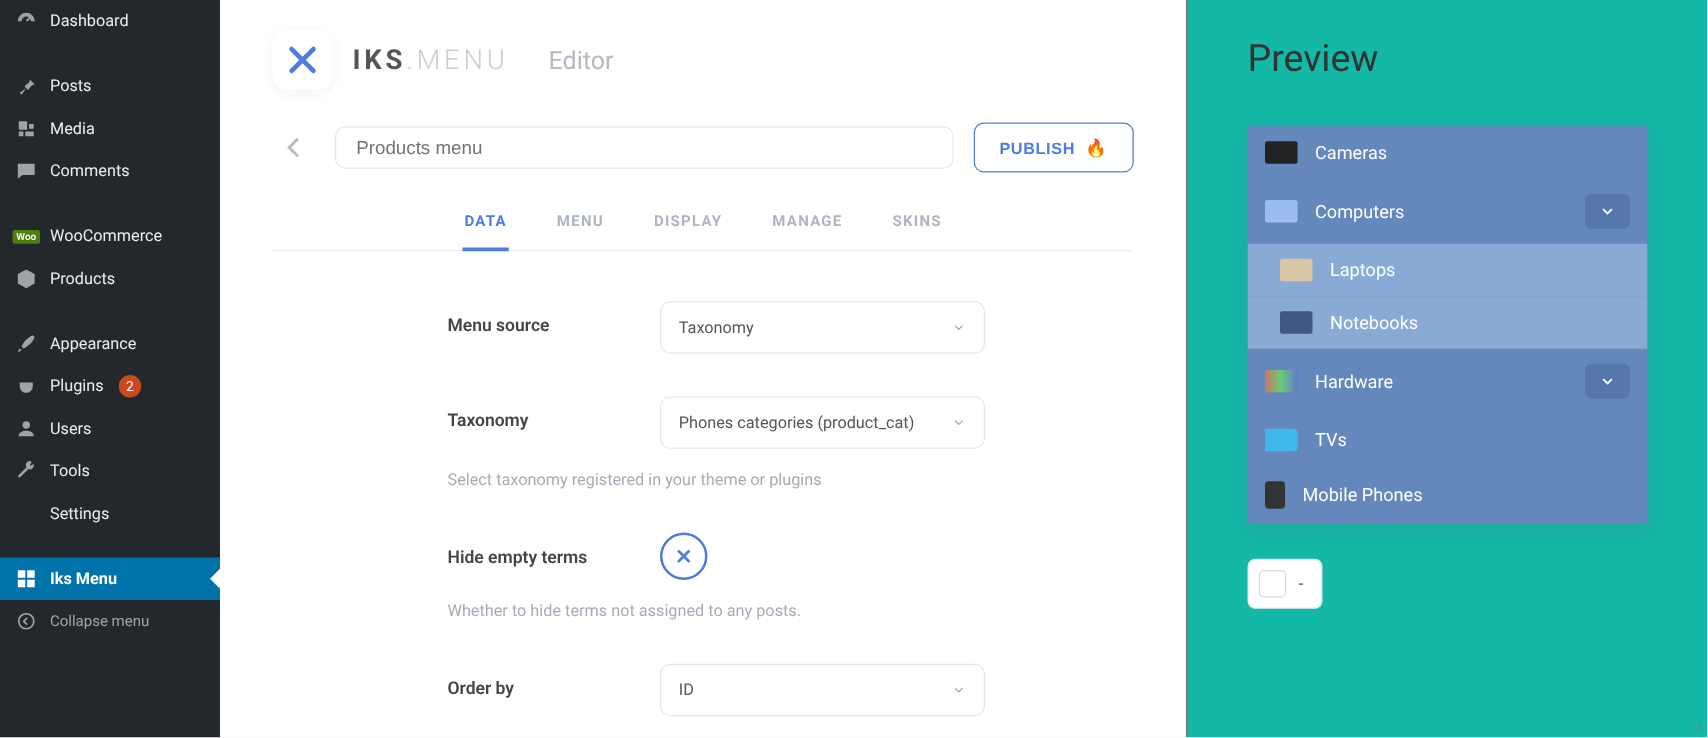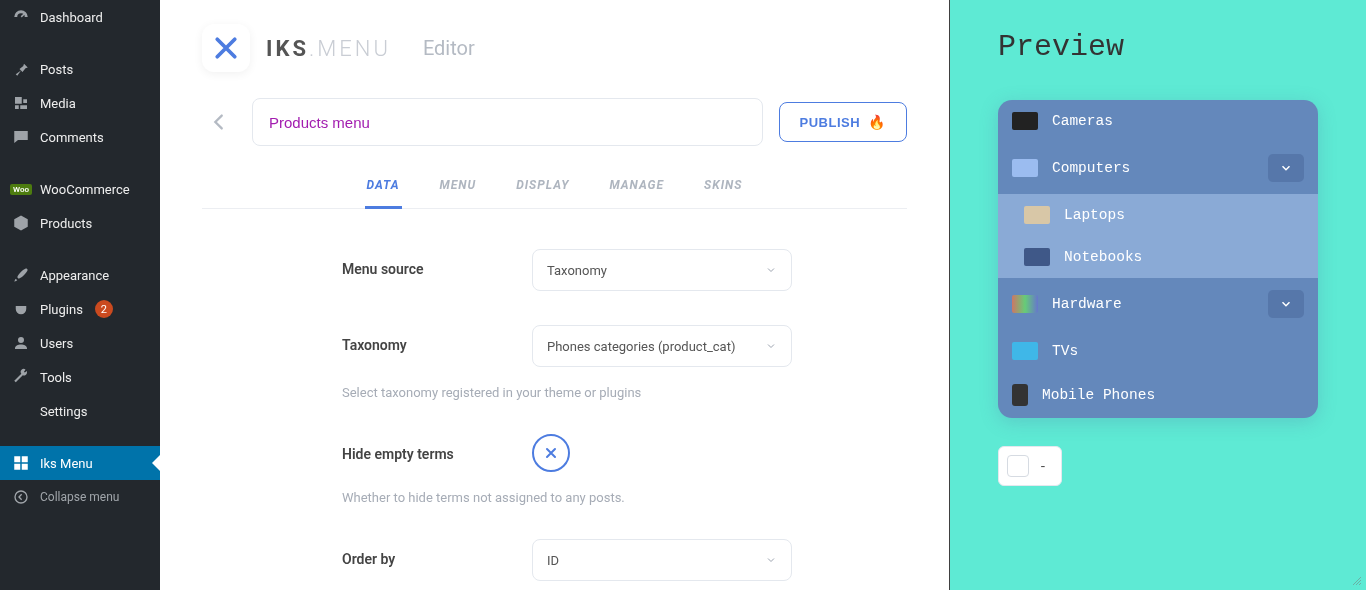--- a/index.html
+++ b/index.html
@@ -9,39 +9,40 @@
     color: #444;
     background: #f0f0f1;
     width: 1366px;
     height: 590px;
     overflow: hidden;
     display: flex;
   }
 
   
   .wp-sidebar {
-    width: 160px;
+    width: 176px;
     background: #23282d;
     color: #eee;
     height: 590px;
     flex-shrink: 0;
   }
   .wp-sidebar .item {
     display: flex;
     align-items: center;
     gap: 10px;
     padding: 8px 10px 8px 12px;
     color: #eee;
     cursor: pointer;
     font-size: 13px;
     position: relative;
   }
   .wp-sidebar .item.active {
     background: #0073aa;
     color: #fff;
+    font-weight: bold;
   }
   .wp-sidebar .item.active::after {
     content: '';
     position: absolute;
     right: 0;
     top: 50%;
     transform: translateY(-50%);
     border-top: 8px solid transparent;
     border-bottom: 8px solid transparent;
     border-right: 8px solid #fff;
@@ -118,26 +119,26 @@
     margin-bottom: 10px;
   }
   .back-btn {
     width: 34px; height: 34px;
     display: flex; align-items: center; justify-content: center;
     fill: #b4bac3;
     cursor: pointer;
   }
   .menu-title-input {
     flex: 1;
-    height: 48px;
+    height: 34px;
     border: 1px solid #e4e8ee;
     border-radius: 8px;
     padding: 0 16px;
     font-size: 15px;
-    color: #a21caf;
+    color: #737373;
     outline: none;
   }
   .publish-btn {
     height: 40px;
     border: 1.5px solid #4d7ce0;
     background: #fff;
     color: #4d7ce0;
     font-weight: 700;
     font-size: 13px;
     letter-spacing: .5px;
@@ -149,41 +150,39 @@
     cursor: pointer;
   }
   .publish-btn span.glyph { color:#e07a00; font-size:14px; }
 
   .tabs {
     display: flex;
     justify-content: center;
     gap: 36px;
     margin-top: 22px;
     border-bottom: 1px solid #eceef2;
-    font-style: italic;
   }
   .tab {
     font-size: 12px;
     font-weight: 700;
     letter-spacing: 1px;
     color: #aeb5bf;
     padding: 10px 2px 14px;
     cursor: pointer;
     border-bottom: 3px solid transparent;
     margin-bottom: -1px;
   }
   .tab.active { color: #4d7ce0; border-bottom-color: #4d7ce0; }
 
   .form-area {
     padding: 40px 0 0 140px;
   }
   .form-row {
     display: flex;
     align-items: flex-start;
-    gap: 20px;
     margin-bottom: 8px;
   }
   .form-label {
     width: 170px;
     font-size: 14px;
     font-weight: 600;
     color: #444;
     padding-top: 12px;
   }
   .select {
@@ -213,34 +212,33 @@
     border: 2px solid #4d7ce0;
     border-radius: 50%;
     display: flex; align-items: center; justify-content: center;
     fill: #4d7ce0;
     cursor: pointer;
   }
 
   
   .preview-col {
     width: 416px;
-    background: #5eead4;
+    background: #14b8a6;
     padding: 30px 48px 0 48px;
     overflow: hidden;
-    font-family: Liberation Mono, monospace;
   }
   .preview-title {
     font-size: 30px;
     font-weight: 400;
     color: #333;
     margin-bottom: 36px;
   }
   .preview-menu {
     background: #6488bb;
-    border-radius: 14px;
+    border-radius: 0;
     overflow: hidden;
     box-shadow: 0 4px 18px rgba(80,110,160,.25);
   }
   .pm-item {
     display: flex;
     align-items: center;
     padding: 12px 14px;
     color: #fff;
     font-size: 14.5px;
     gap: 14px;

